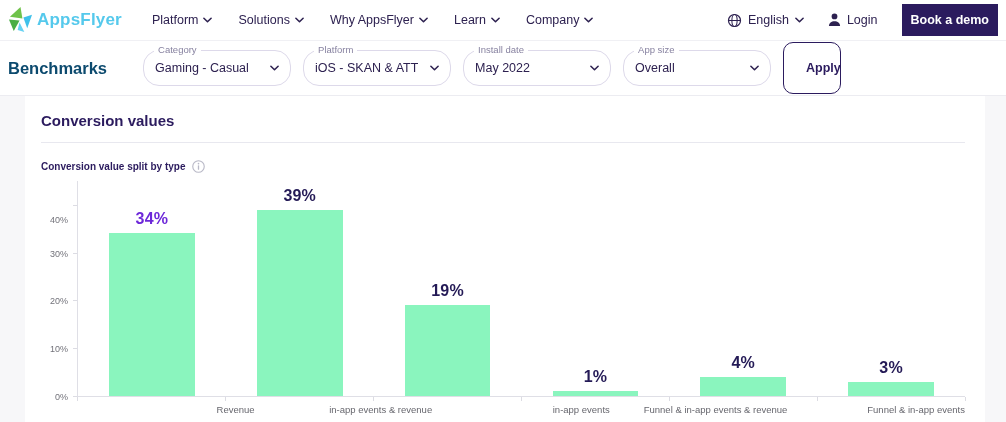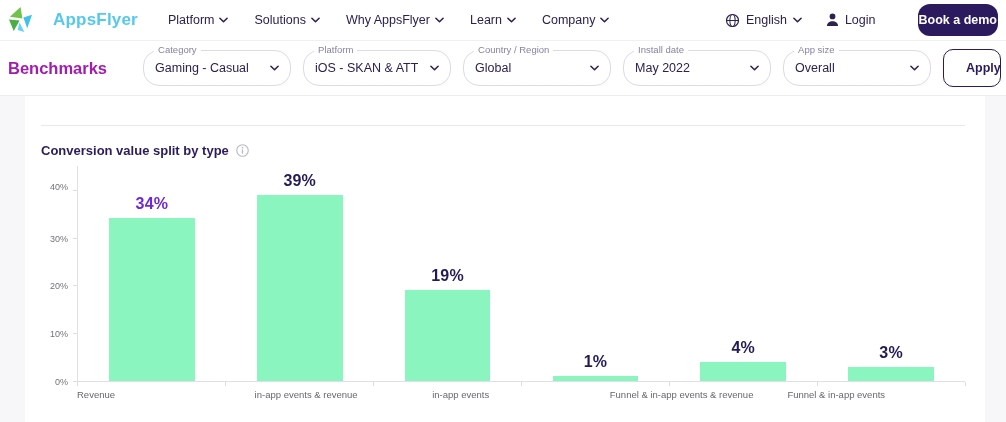--- a/index.html
+++ b/index.html
@@ -9,66 +9,66 @@
     font-family: "Liberation Sans", sans-serif;
     color: #2d2150;
   }
 
   
   .top-nav {
     height: 41px; display: flex; align-items: center;
     padding: 0 8px 0 8px; background: #fff;
     border-bottom: 1px solid #f0f0f4;
   }
-  .logo { display: flex; align-items: center; gap: 20px; cursor: pointer; }
+  .logo { display: flex; align-items: center; gap: 4px; cursor: pointer; }
   .logo-text { font-size: 17px; font-weight: 700; color: #55c9ec; letter-spacing: .2px; }
   .nav-items { display: flex; gap: 26px; margin-left: 30px; }
   .nav-item { display: flex; align-items: center; gap: 5px; font-size: 12.5px; font-weight: 500; cursor: pointer; }
   .chev { display: inline-flex; color: #2d2150; }
   .nav-right { margin-left: auto; display: flex; align-items: center; gap: 24px; }
   .lang, .login { display: flex; align-items: center; gap: 6px; font-size: 12.5px; font-weight: 500; cursor: pointer; }
   .cta-btn {
-    background: #2b1b5e; color: #fff; border: none; border-radius: 12px;
+    background: #2b1b5e; color: #fff; border: none; border-radius: 0;
     font-family: inherit; font-size: 12.5px; font-weight: 600;
-    padding: 9px 1px; cursor: pointer; margin-left: 18px;
+    padding: 9px 9px; cursor: pointer;
   }
 
   
   .filter-bar {
     height: 55px; display: flex; align-items: center;
     background: #fff; padding: 0 6px 0 8px;
     border-bottom: 1px solid #ececf1;
   }
-  .bench-title { font-size: 16.5px; font-weight: 700; color: #a21caf; margin-right: 36px; white-space: nowrap; }
+  .bench-title { font-size: 16.5px; font-weight: 700; color: #0c4a6e; margin-right: 36px; white-space: nowrap; }
   .filters { display: flex; gap: 12px; }
   .filter-select {
     position: relative; width: 148px; height: 36px;
     border: 1px solid #ddd9ea; border-radius: 16px;
     display: flex; align-items: center; justify-content: space-between;
     padding: 0 11px; background: #fff; cursor: pointer;
   }
   .filter-label {
     position: absolute; top: -7px; left: 10px; background: #fff;
     padding: 0 4px; font-size: 9.5px; color: #8782a0; white-space: nowrap;
   }
   .filter-value { font-size: 12.5px; font-weight: 500; color: #2d2150; white-space: nowrap; overflow: hidden; }
   .filter-select .chev { color: #2d2150; }
   .apply-btn {
-    margin-left: 12px; width: 58px; height: 38px; flex: none;
+    margin-left: 12px; width: 58px; height: 52px; flex: none;
     background: #fff; border: 1.5px solid #2b1b5e; border-radius: 10px;
     font-family: inherit; font-size: 12.5px; font-weight: 700; color: #2b1b5e; cursor: pointer; padding-left: 22px;
   }
 
   
   .content { height: 326px; background: #f7f7f9; padding: 0 21px 0 25px; }
   .card { background: #fff; height: 100%; padding: 16px 20px 0 16px; }
   .section-title { font-size: 15px; font-weight: 700; color: #2b1b5e; }
   .divider { border: none; border-top: 1px solid #e8e8ef; margin-top: 13px; }
   .chart-header { display: flex; align-items: center; gap: 7px; margin-top: 17px; }
-  .chart-title { font-size: 13px; font-weight: 700; color: #2b1b5e; }
+  .chart-title { font-size: 10px; font-weight: 700; color: #2b1b5e; }
   .info { display: inline-flex; cursor: pointer; }
 
   
   .chart { display: flex; margin-top: 8px; }
   .y-axis { position: relative; width: 36px; height: 216px; flex: none; }
   .y-tick-label {
     position: absolute; right: 9px; transform: translateY(50%);
     font-size: 9px; color: #72727a;
   }
   .y-tick-mark { position: absolute; right: 0; width: 4px; height: 1px; background: #dcdce3; }
@@ -76,21 +76,21 @@
   .plot {
     height: 216px; display: flex; align-items: flex-end;
     border-left: 1px solid #dfdfe6; border-bottom: 1px solid #dfdfe6;
   }
   .slot { flex: 1; height: 100%; display: flex; flex-direction: column; align-items: center; justify-content: flex-end; }
   .bar { width: 58%; max-width: 92px; }
   .bar-value { font-size: 16px; font-weight: 800; margin-bottom: 5px; letter-spacing: .2px; }
   .x-ticks { position: relative; height: 5px; }
   .x-tick-mark { position: absolute; top: 0; width: 1px; height: 4px; background: #dcdce3; }
   .x-labels { display: flex; }
-  .x-label { flex: 1; text-align: left; font-size: 9.5px; color: #67676e; padding-top: 2px; white-space: nowrap; overflow: hidden; }
+  .x-label { flex: 1; text-align: right; font-size: 9.5px; color: #67676e; padding-top: 2px; white-space: nowrap; overflow: hidden; }
 </style>
 </head>
 <body>
 
 <header class="top-nav">
   <div class="logo">
     <svg width="25" height="28" viewBox="0 0 26 29">
       <polygon points="2,11 13,1 15,13" fill="#6fc24a"></polygon>
       <polygon points="1,14 12,15 6,26" fill="#4aae45"></polygon>
       <polygon points="16,12 25,9 20,23" fill="#3fc1ea"></polygon>
@@ -166,46 +166,40 @@
         </svg>
       </div>
       <div class="filter-select">
         <span class="filter-label">Platform</span>
         <span class="filter-value">iOS - SKAN &amp; ATT</span>
         <svg class="chev" width="9" height="6" viewBox="0 0 10 6">
           <path d="M1 1l4 4 4-4" stroke="currentColor" stroke-width="1.7" fill="none" stroke-linecap="round" stroke-linejoin="round"></path>
         </svg>
       </div>
       <div class="filter-select">
-        <span class="filter-label">Country / Region</span>
-        <span class="filter-value">Global</span>
-        <svg class="chev" width="9" height="6" viewBox="0 0 10 6">
-          <path d="M1 1l4 4 4-4" stroke="currentColor" stroke-width="1.7" fill="none" stroke-linecap="round" stroke-linejoin="round"></path>
-        </svg>
-      </div>
-      <div class="filter-select">
         <span class="filter-label">Install date</span>
         <span class="filter-value">May 2022</span>
         <svg class="chev" width="9" height="6" viewBox="0 0 10 6">
           <path d="M1 1l4 4 4-4" stroke="currentColor" stroke-width="1.7" fill="none" stroke-linecap="round" stroke-linejoin="round"></path>
         </svg>
       </div>
       <div class="filter-select">
         <span class="filter-label">App size</span>
         <span class="filter-value">Overall</span>
         <svg class="chev" width="9" height="6" viewBox="0 0 10 6">
           <path d="M1 1l4 4 4-4" stroke="currentColor" stroke-width="1.7" fill="none" stroke-linecap="round" stroke-linejoin="round"></path>
         </svg>
       </div>
     </div>
   <button class="apply-btn">Apply</button>
 </div>
 
 <main class="content">
   <section class="card">
+    <h2 class="section-title">Conversion values</h2>
     <hr class="divider">
 
     <div class="chart-header">
       <h3 class="chart-title">Conversion value split by type</h3>
       <span class="info">
         <svg width="13" height="13" viewBox="0 0 14 14">
           <circle cx="7" cy="7" r="6.2" fill="none" stroke="#b9b9c7" stroke-width="1.2"></circle>
           <circle cx="7" cy="3.9" r="0.9" fill="#b9b9c7"></circle>
           <rect x="6.3" y="5.6" width="1.4" height="5" rx="0.7" fill="#b9b9c7"></rect>
         </svg>
@@ -215,21 +209,21 @@
     <div class="chart">
       <div class="y-axis" id="y-axis">
           <span class="y-tick-label" style="bottom: 0px;">0%</span>
           <span class="y-tick-mark" style="bottom: 0px;"></span>
           <span class="y-tick-label" style="bottom: 47.8px;">10%</span>
           <span class="y-tick-mark" style="bottom: 47.8px;"></span>
           <span class="y-tick-label" style="bottom: 95.6px;">20%</span>
           <span class="y-tick-mark" style="bottom: 95.6px;"></span>
           <span class="y-tick-label" style="bottom: 143.4px;">30%</span>
           <span class="y-tick-mark" style="bottom: 143.4px;"></span>
-          <span class="y-tick-label" style="bottom: 195px;">40%</span>
+          <span class="y-tick-label" style="bottom: 177px;">40%</span>
           <span class="y-tick-mark" style="bottom: 191.2px;"></span>
         </div>
       <div class="plot-col">
         <div class="plot" id="plot">
             <div class="slot">
               <div class="bar-value" style="color: #6d28d9;">34%</div>
               <div class="bar" style="height: 162.52px; background: rgb(138, 245, 190);"></div>
             </div>
             <div class="slot">
               <div class="bar-value" style="color: rgb(36, 26, 86);">39%</div>

